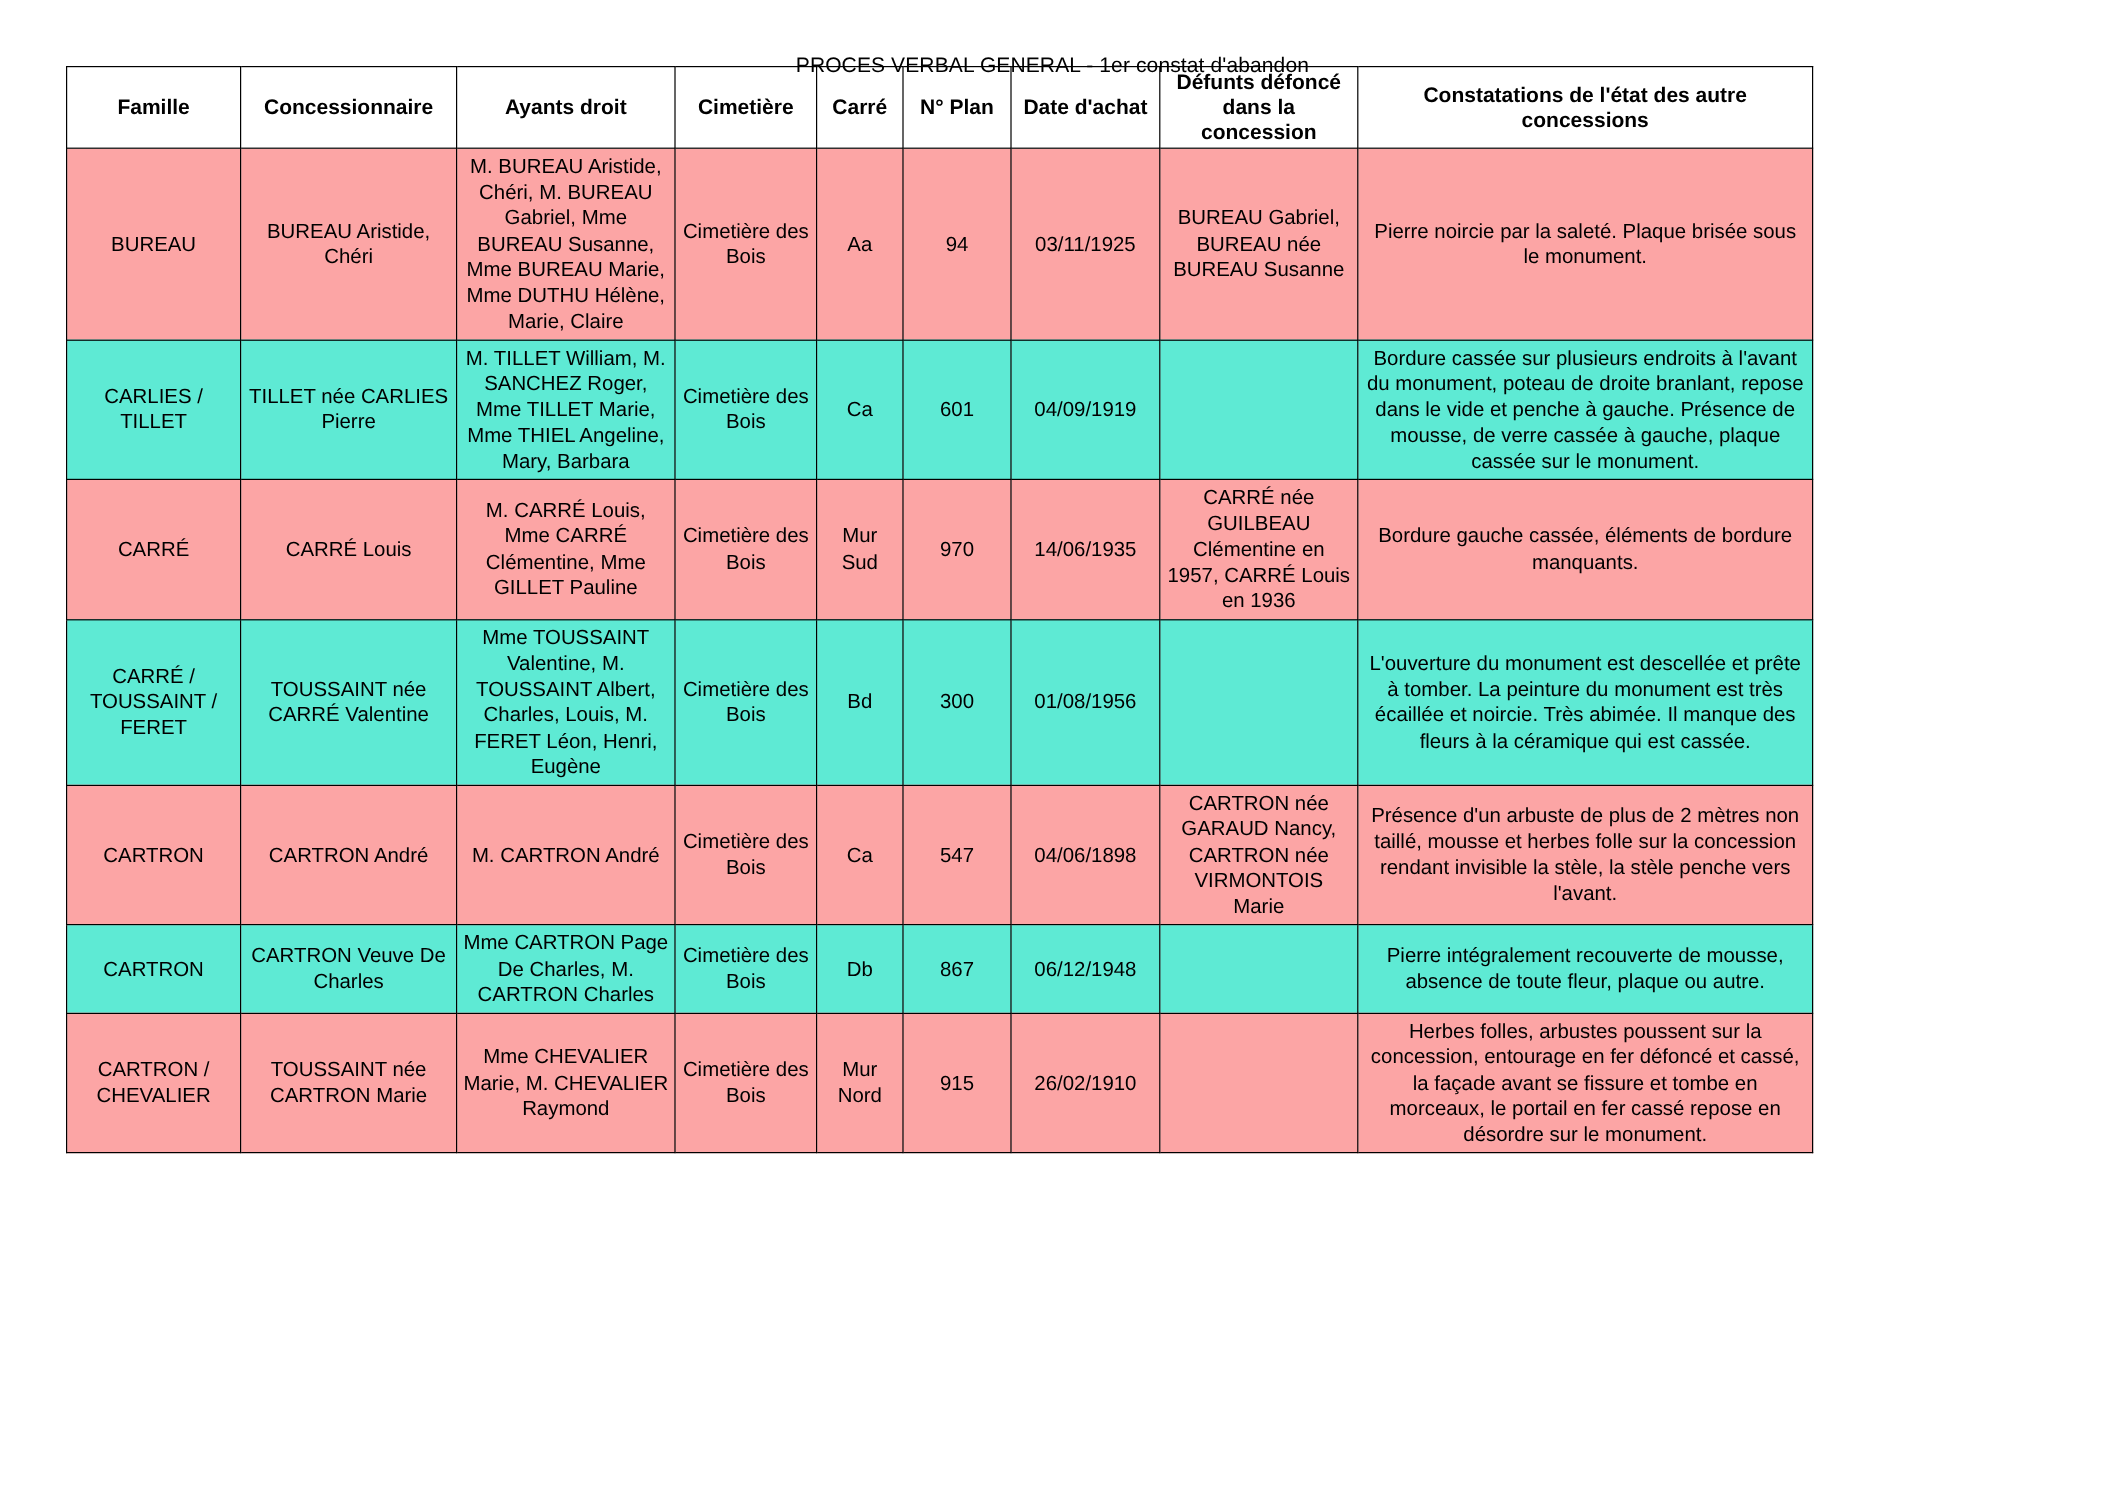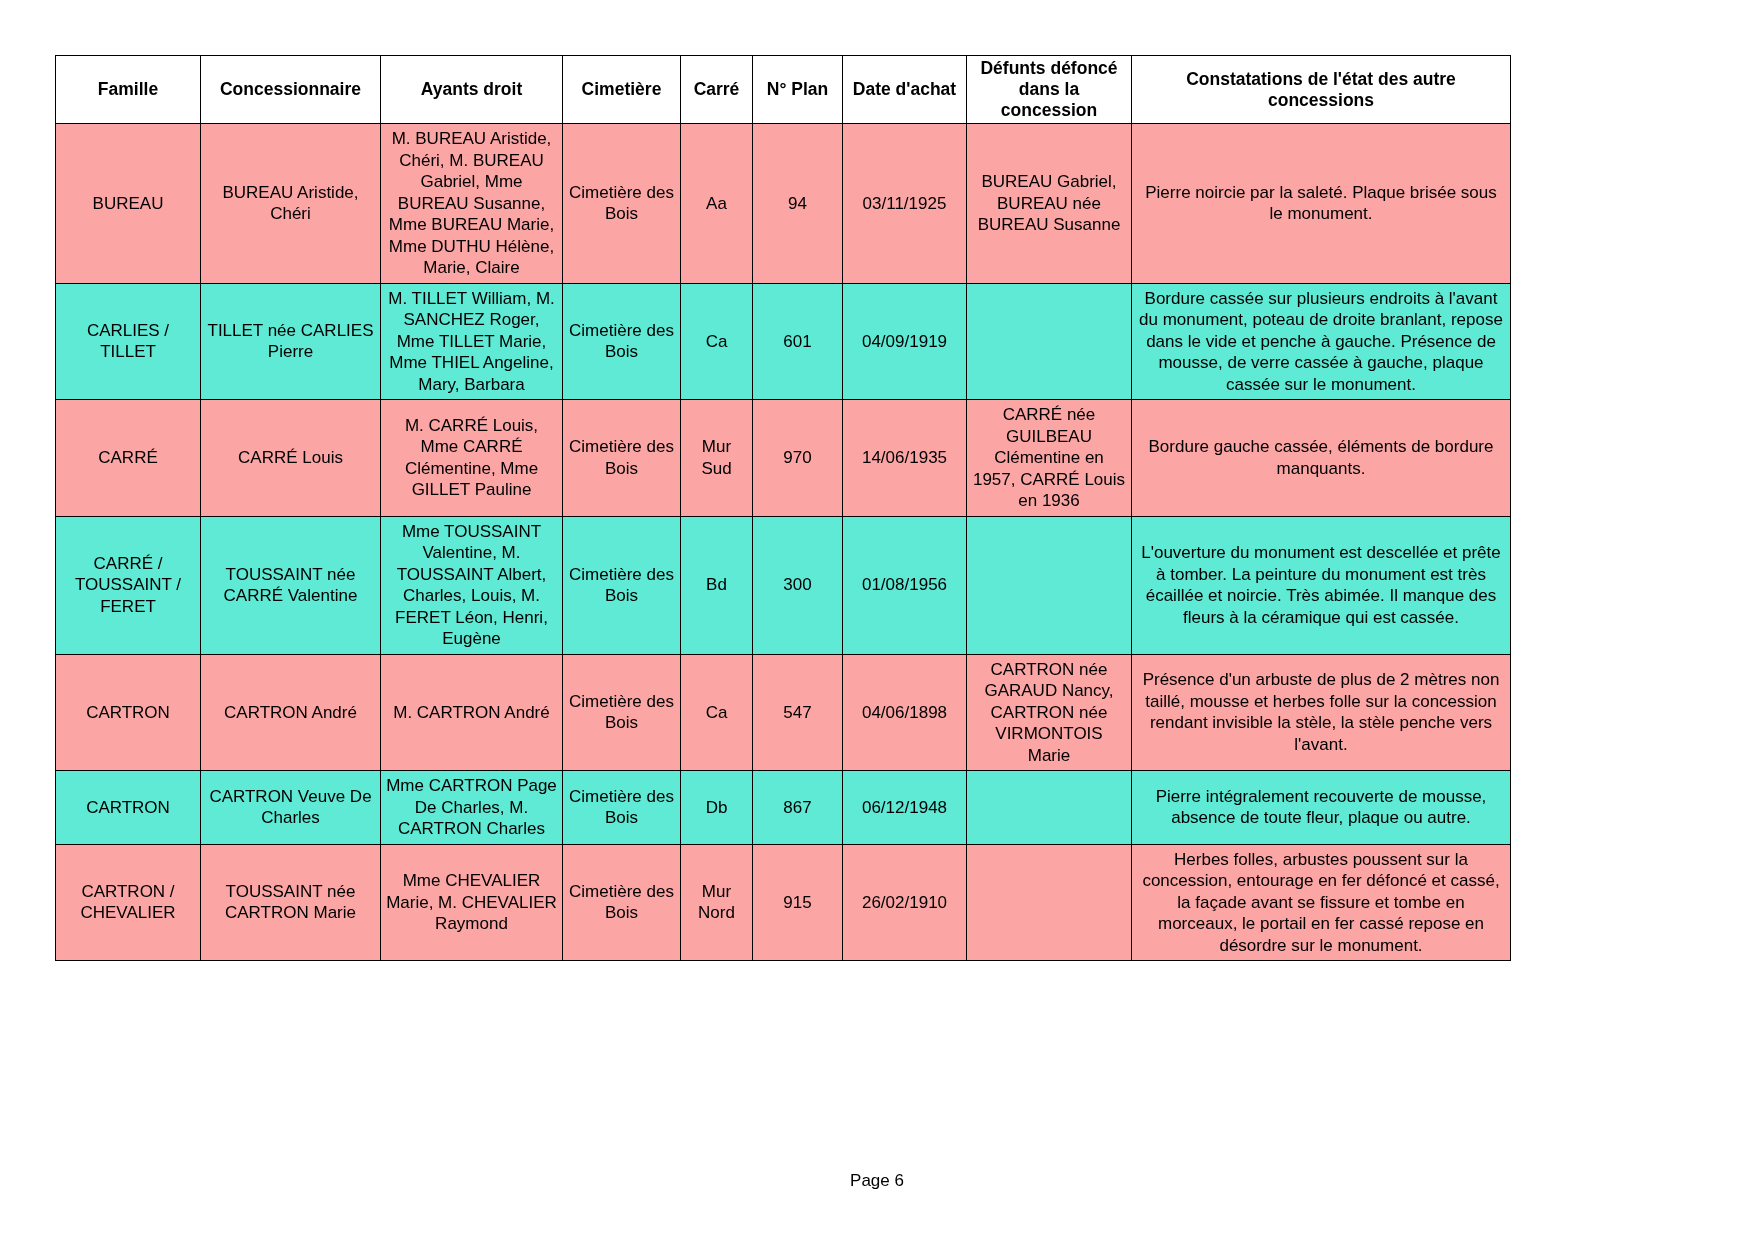--- a/index.html
+++ b/index.html
@@ -101,20 +101,23 @@
     text-align: center;
     font-size: 17px;
     line-height: 22px;
   }
 </style>
 </head>
 <body>
 
 <div class="page">
 
+  <div class="doc-title">
+    <span>PROCES VERBAL GENERAL - 1er constat d'abandon</span>
+  </div>
 
   <div class="table-wrap">
     <table class="pv">
       <colgroup>
         <col class="c-famille">
         <col class="c-concess">
         <col class="c-ayants">
         <col class="c-cimetiere">
         <col class="c-carre">
         <col class="c-plan">
@@ -213,17 +216,14 @@
             <td class="cell-carre">Mur Nord</td>
             <td class="cell-plan">915</td>
             <td class="cell-date">26/02/1910</td>
             <td class="cell-defunts"></td>
             <td class="cell-constat">Herbes folles, arbustes poussent sur la concession, entourage en fer défoncé et cassé, la façade avant se fissure et tombe en morceaux, le portail en fer cassé repose en désordre sur le monument.</td>
           </tr>
         </tbody>
     </table>
   </div>
 
-  <div class="footer-page">
-    <span>Page 6</span>
-  </div>
 
 </div>
 
 </body></html>

